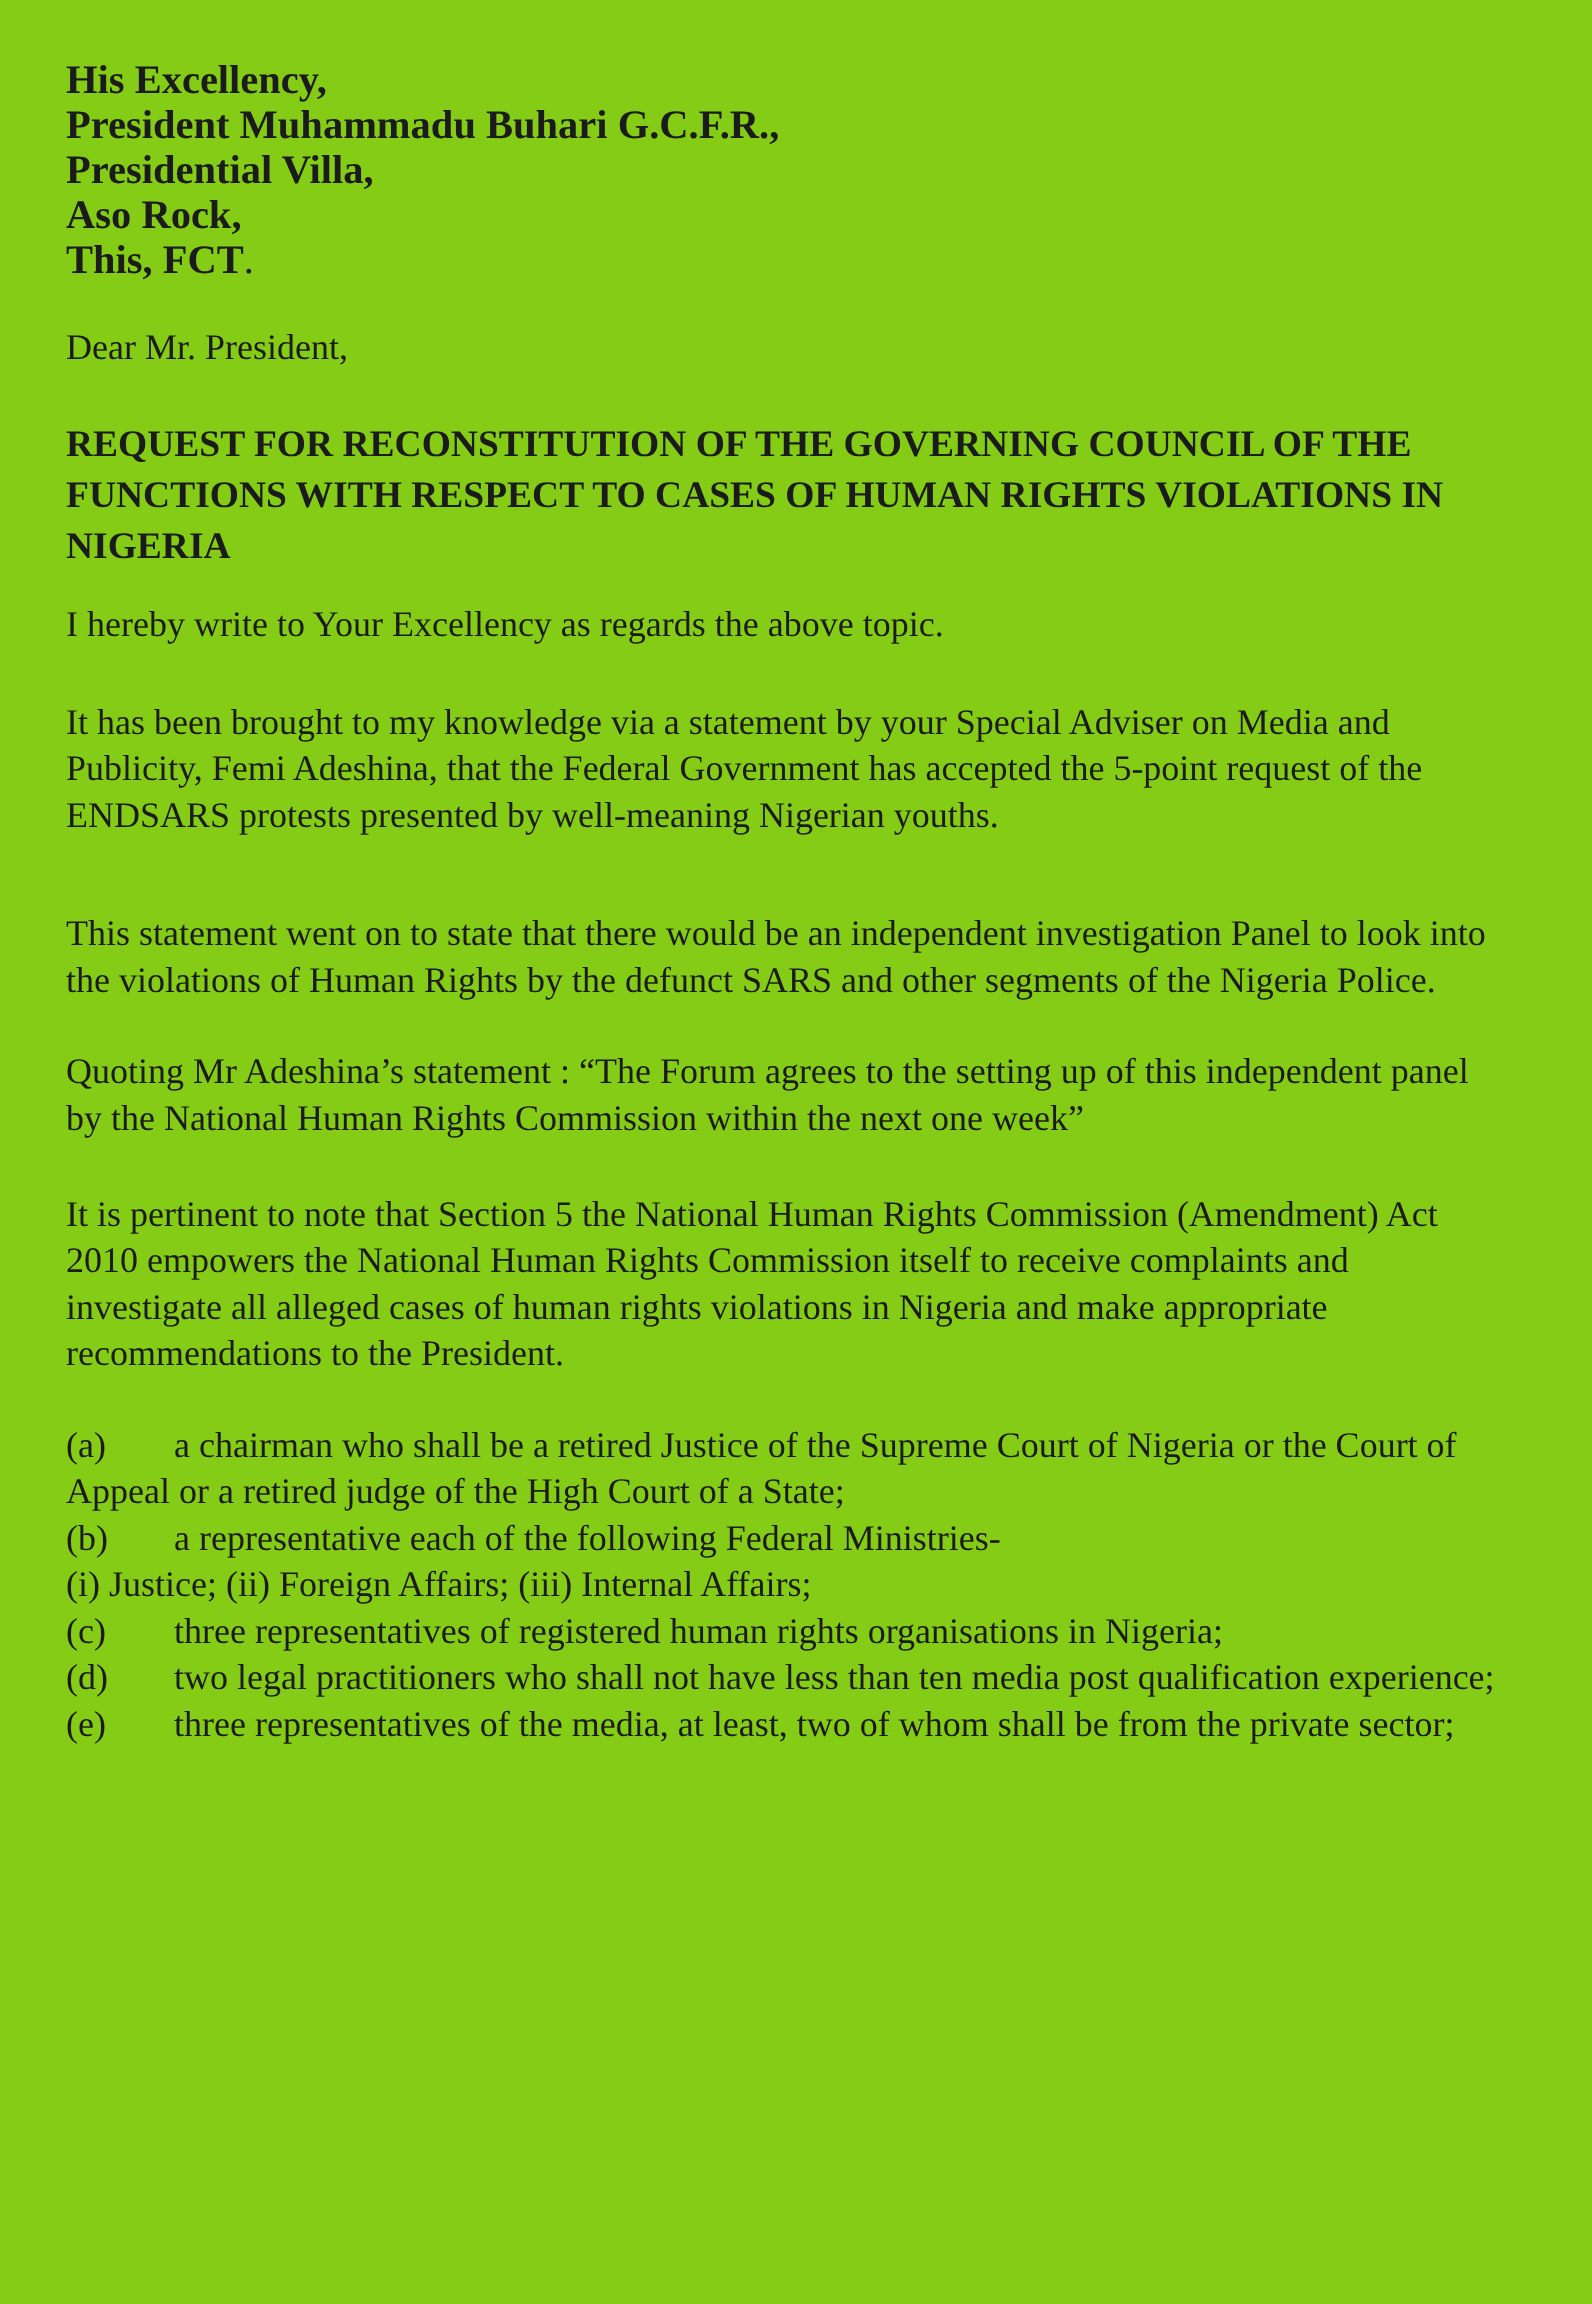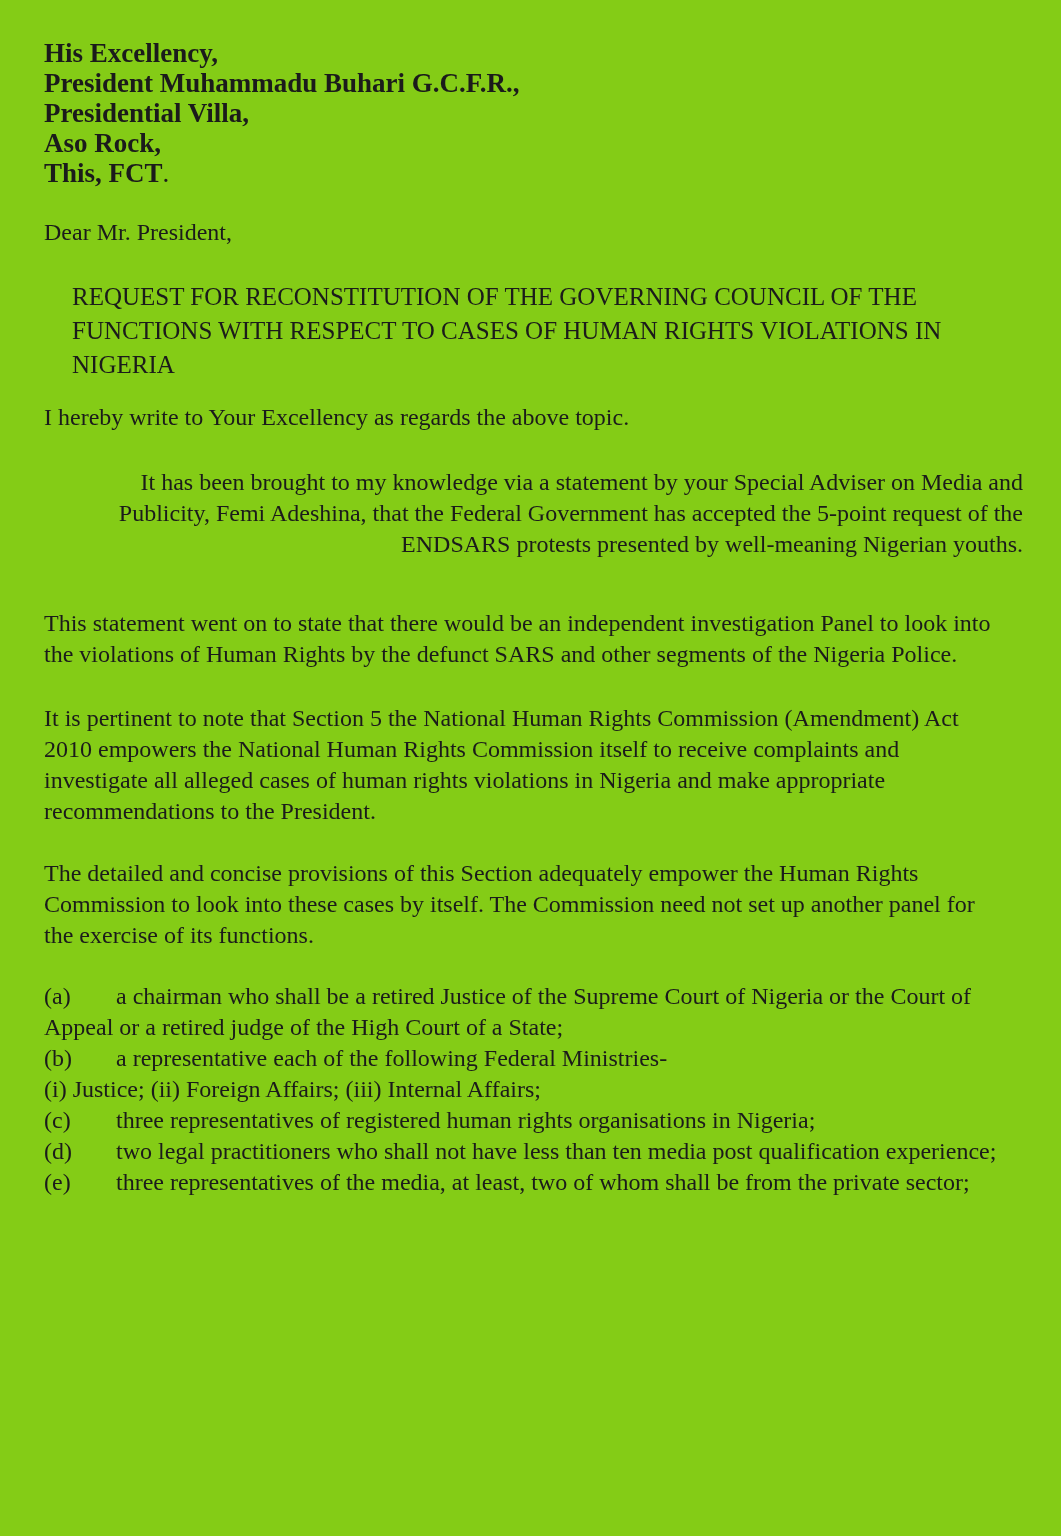--- a/index.html
+++ b/index.html
@@ -24,32 +24,31 @@
 
   .salutation {
     margin-top:29px;
     font-size:24px;
     line-height:31px;
   }
 
   .subject {
     margin-top:32px;
     font-size:25px;
-    font-weight:normal;
+    font-weight:bold;
     line-height:34px;
-    margin-left:28px;
   }
 
   .para { font-size:24px; line-height:31px; }
   .mt20 { margin-top:20px; }
   .mt30 { margin-top:30px; }
   .mt31 { margin-top:31px; }
   .mt32 { margin-top:48px; }
   .mt33 { margin-top:33px; }
-  .mt34 { margin-top:34px;text-align:right; }
+  .mt34 { margin-top:34px; }
 
   .clist { font-size:24px; line-height:31px; }
   .label { display:inline-block; width:72px; }
 </style>
 </head>
 <body>
 
 <div class="page">
   <div class="content">
 
@@ -77,33 +76,32 @@
       <div class="line">It has been brought to my knowledge via a statement by your Special Adviser on Media and</div>
       <div class="line">Publicity, Femi Adeshina, that the Federal Government has accepted the 5-point request of the</div>
       <div class="line">ENDSARS protests presented by well-meaning Nigerian youths.</div>
     </div>
 
     <div class="para mt32">
       <div class="line">This statement went on to state that there would be an independent investigation Panel to look into</div>
       <div class="line">the violations of Human Rights by the defunct SARS and other segments of the Nigeria Police.</div>
     </div>
 
+    <div class="para mt30">
+      <div class="line">Quoting Mr Adeshina’s statement : “The Forum agrees to the setting up of this independent panel</div>
+      <div class="line">by the National Human Rights Commission within the next one week”</div>
+    </div>
 
     <div class="para mt33">
       <div class="line">It is pertinent to note that Section 5 the National Human Rights Commission (Amendment) Act</div>
       <div class="line">2010 empowers the National Human Rights Commission itself to receive complaints and</div>
       <div class="line">investigate all alleged cases of human rights violations in Nigeria and make appropriate</div>
       <div class="line">recommendations to the President.</div>
     </div>
 
-    <div class="para mt31">
-      <div class="line">The detailed and concise provisions of this Section adequately empower the Human Rights</div>
-      <div class="line">Commission to look into these cases by itself. The Commission need not set up another panel for</div>
-      <div class="line">the exercise of its functions.</div>
-    </div>
 
 
     <div class="clist mt30">
       <div class="line"><span class="label">(a)</span><span>a chairman who shall be a retired Justice of the Supreme Court of Nigeria or the Court of</span></div>
       <div class="line">Appeal or a retired judge of the High Court of a State;</div>
       <div class="line"><span class="label">(b)</span><span>a representative each of the following Federal Ministries-</span></div>
       <div class="line"><span>(i) Justice; (ii) Foreign Affairs; (iii) Internal Affairs;</span></div>
       <div class="line"><span class="label">(c)</span><span>three representatives of registered human rights organisations in Nigeria;</span></div>
       <div class="line"><span class="label">(d)</span><span>two legal practitioners who shall not have less than ten media post qualification experience;</span></div>
       <div class="line"><span class="label">(e)</span><span>three representatives of the media, at least, two of whom shall be from the private sector;</span></div>

